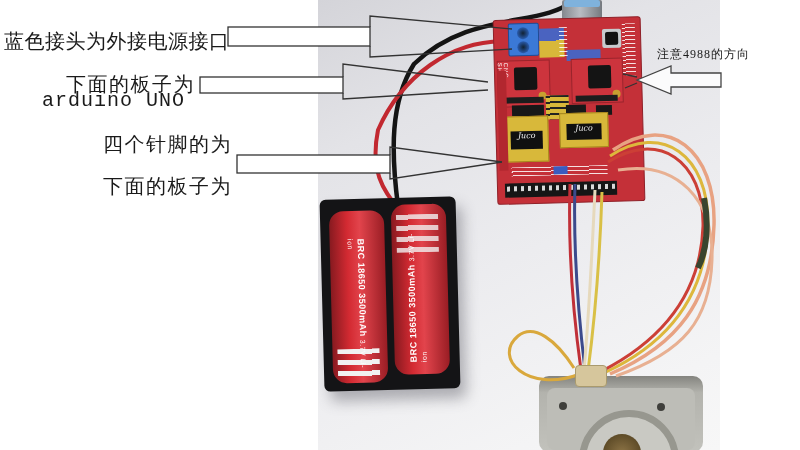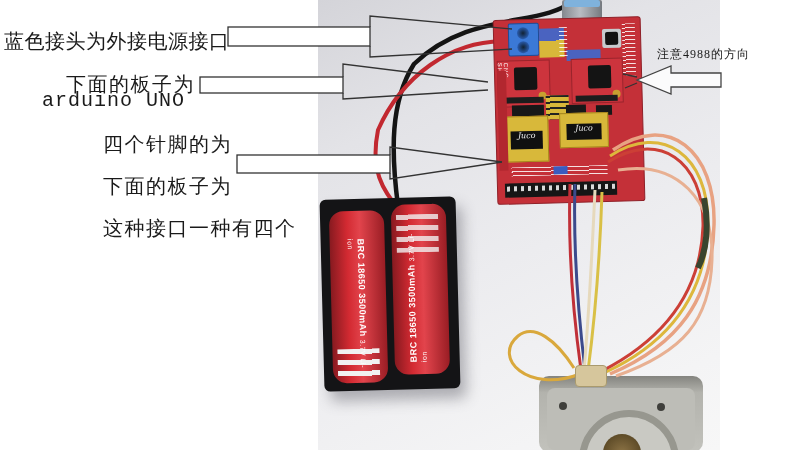--- a/index.html
+++ b/index.html
@@ -65,21 +65,21 @@
   .motor .shaft{position:absolute;left:64px;top:58px;width:38px;height:38px;border-radius:50%;
                 background:radial-gradient(#8d7446,#5b4926 75%);}
   .clamp{position:absolute;left:257px;top:365px;width:30px;height:20px;background:#d6c69c;
          border:1px solid #a99a6e;border-radius:4px;z-index:4;}
   
   .callouts{position:absolute;left:0;top:0;z-index:10;pointer-events:none;}
   .label{position:absolute;z-index:11;white-space:nowrap;}
   .l1{left:4px;top:28px;font-size:20px;letter-spacing:.5px;text-align:right;}
   .l2a{left:66px;top:71px;font-size:20px;letter-spacing:1.5px;}
   .l2b{left:42px;top:89px;font-size:20px;letter-spacing:1px;font-family:"Liberation Mono","DejaVu Sans Mono",monospace;}
-  .l3{left:103px;top:134px;font-size:20px;letter-spacing:1.5px;line-height:21px;white-space:pre-line;}
+  .l3{left:103px;top:134px;font-size:20px;letter-spacing:1.5px;line-height:21px;white-space:pre-line;text-align:right;}
   .l4{left:657px;top:46px;font-size:12px;letter-spacing:1px;}
 </style>
 </head>
 <body>
 
 <div class="page">
 
   <div class="photo">
 
     <svg width="402" height="450">
@@ -188,16 +188,16 @@
       <line x1="637" y1="77" x2="623" y2="74"></line>
       <line x1="637" y1="83" x2="625" y2="88"></line>
     </g>
   </svg>
 
   <div class="label l1">蓝色接头为外接电源接口</div>
   <div class="label l2a">下面的板子为</div>
   <div class="label l2b">arduino UNO</div>
   <div class="label l3"><span>四个针脚的为</span><br>
     <span>下面的板子为</span><br>
-    <span>这种接口一种有四个</span></div>
+    </div>
   <div class="label l4">注意4988的方向</div>
 
 </div>
 
 </body></html>

